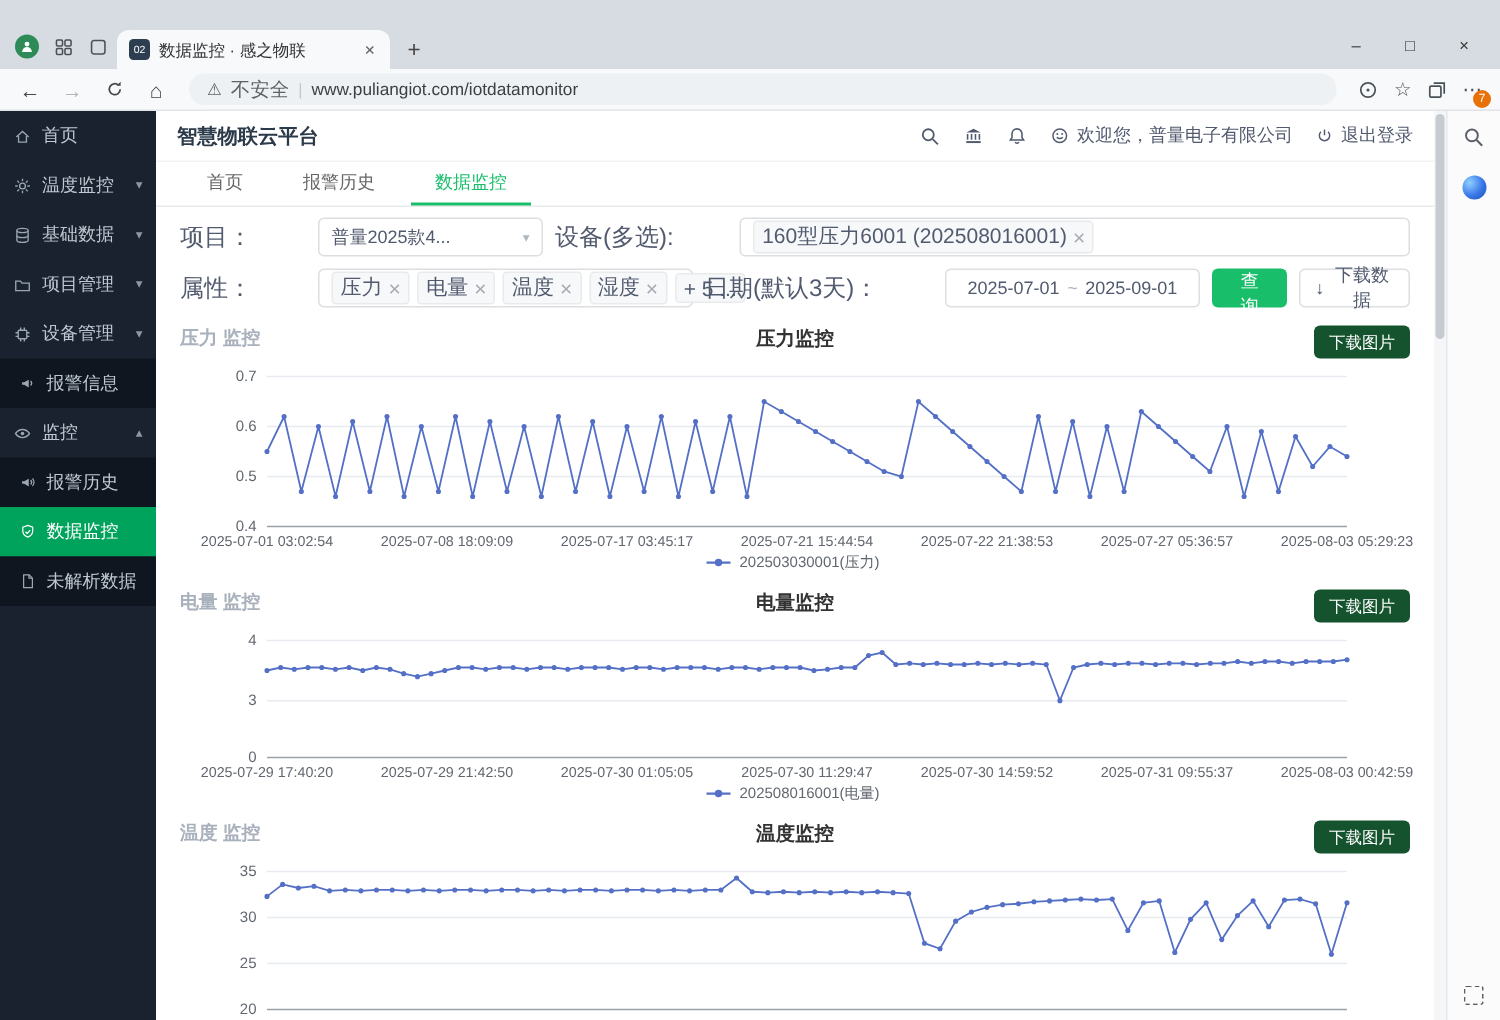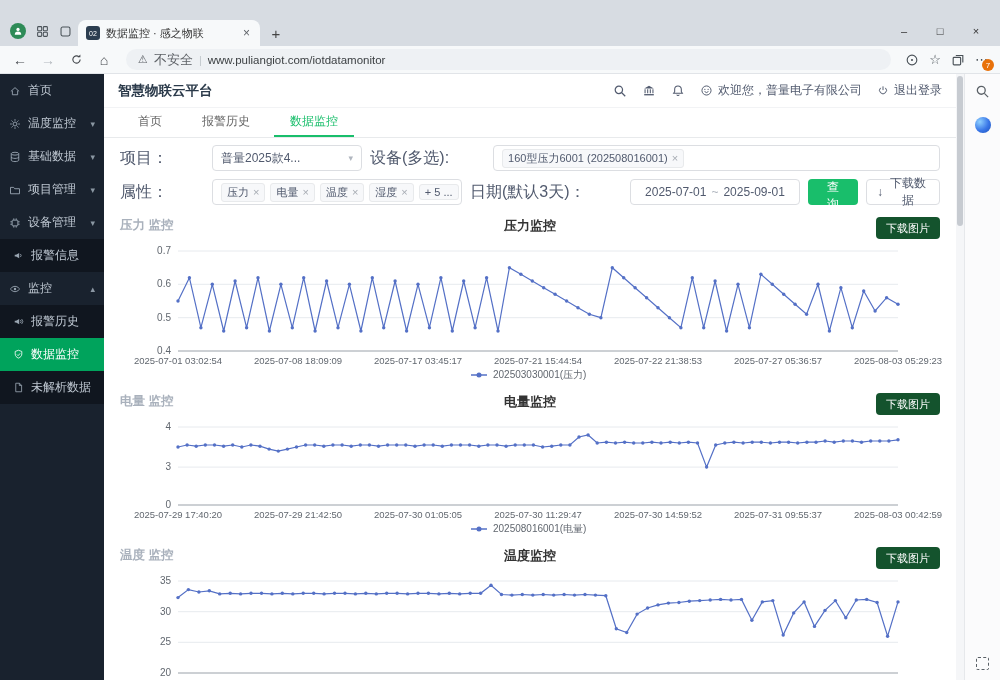--- a/index.html
+++ b/index.html
@@ -52,21 +52,21 @@
 
   .tabs { height:30px; border-bottom:1px solid #e8eaec; display:flex; align-items:stretch; padding-left:18px; gap:8px; flex:none; }
   .tab-item { padding:0 16px; font-size:12px; color:#666; display:flex; align-items:center; border-bottom:2px solid transparent; cursor:pointer; }
   .tab-item.on { color:#19be6b; border-bottom-color:#19be6b; }
 
   .filters { padding:7px 16px 2px; flex:none; }
   .frow { display:flex; align-items:center; gap:8px; margin-bottom:8px; }
   .flabel { font-size:16px; color:#515a6e; white-space:nowrap; }
   .select { height:26px; border:1px solid #dcdee2; border-radius:4px; background:#fff; display:flex; align-items:center; padding:0 8px; gap:5px; font-size:12px; color:#515a6e; cursor:pointer;margin-left:36px; }
   .select .caret { margin-left:auto; color:#b0b6bf; font-size:9px; }
-  .tag { background:#f7f8fa; border:1px solid #e8eaec; border-radius:3px; padding:1px 5px; font-size:11px; color:#515a6e; display:inline-flex; align-items:center; gap:4px; white-space:nowrap; }
+  .tag { background:#f7f8fa; border:1px solid #e8eaec; border-radius:3px; padding:1px 5px; font-size:14px; color:#515a6e; display:inline-flex; align-items:center; gap:4px; white-space:nowrap; }
   .tag .x { color:#a6abb3; cursor:pointer; }
   .date-box { justify-content:center; width:188px; }
   .btn-green { background:#19be6b; color:#fff; border:none; border-radius:4px; height:26px; padding:0 14px; font-size:12px; cursor:pointer; }
   .btn-plain { background:#fff; border:1px solid #dcdee2; border-radius:4px; height:26px; padding:0 10px; font-size:12px; color:#515a6e; display:inline-flex; align-items:center; gap:4px; cursor:pointer; }
 
   .chart-section { padding:2px 16px 4px; }
   .sec-head { position:relative; height:26px; display:flex; }
   .sec-label { font-size:12.5px; font-weight:bold; color:#a9b1bc; }
   .chart-title { position:absolute; left:50%; transform:translateX(-50%); font-size:13px; font-weight:bold; color:#333; }
   .btn-blue { margin-left:auto; background:#14532d; color:#fff; border:none; border-radius:4px; height:22px; padding:0 10px; font-size:11px; cursor:pointer; }

